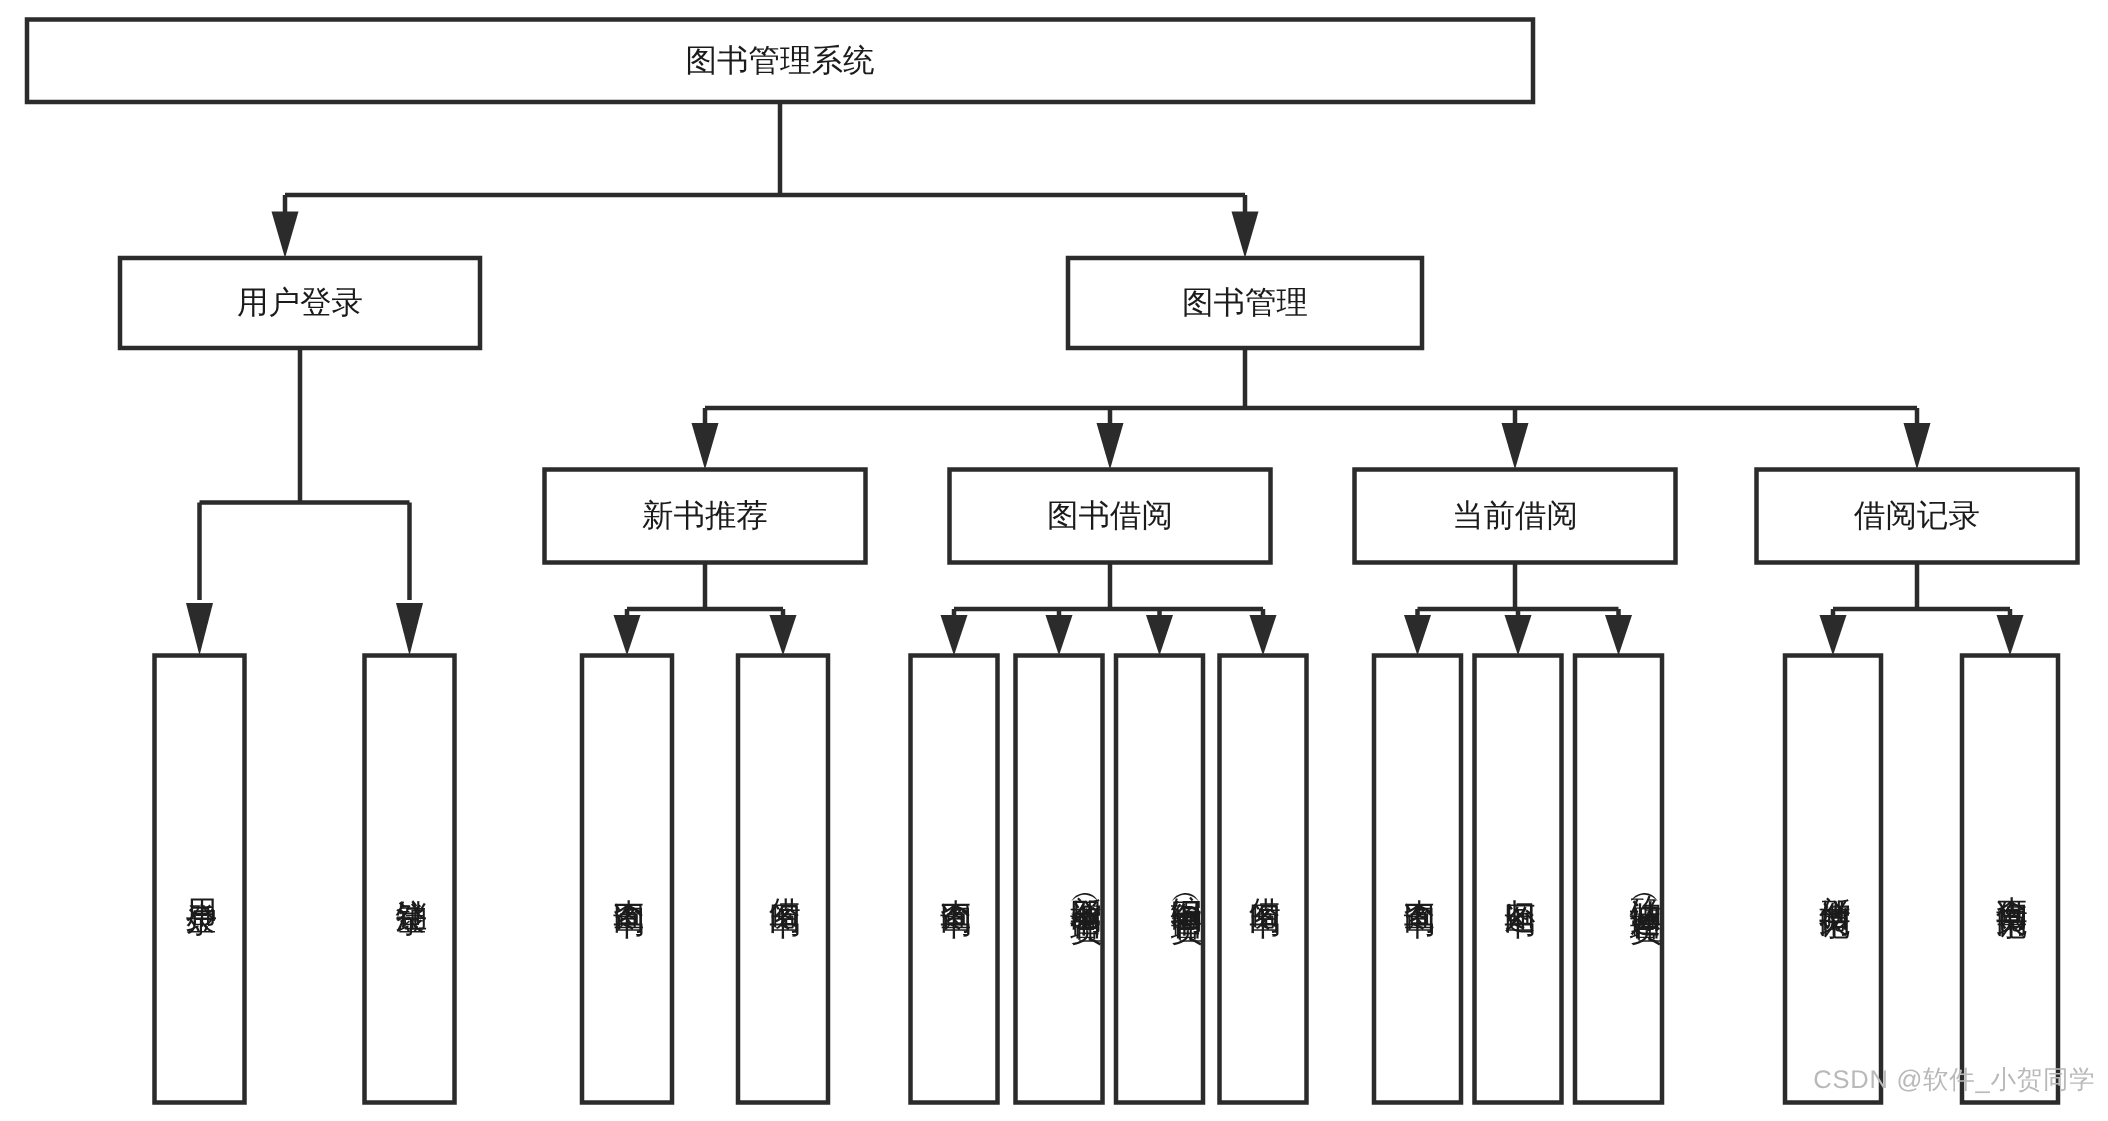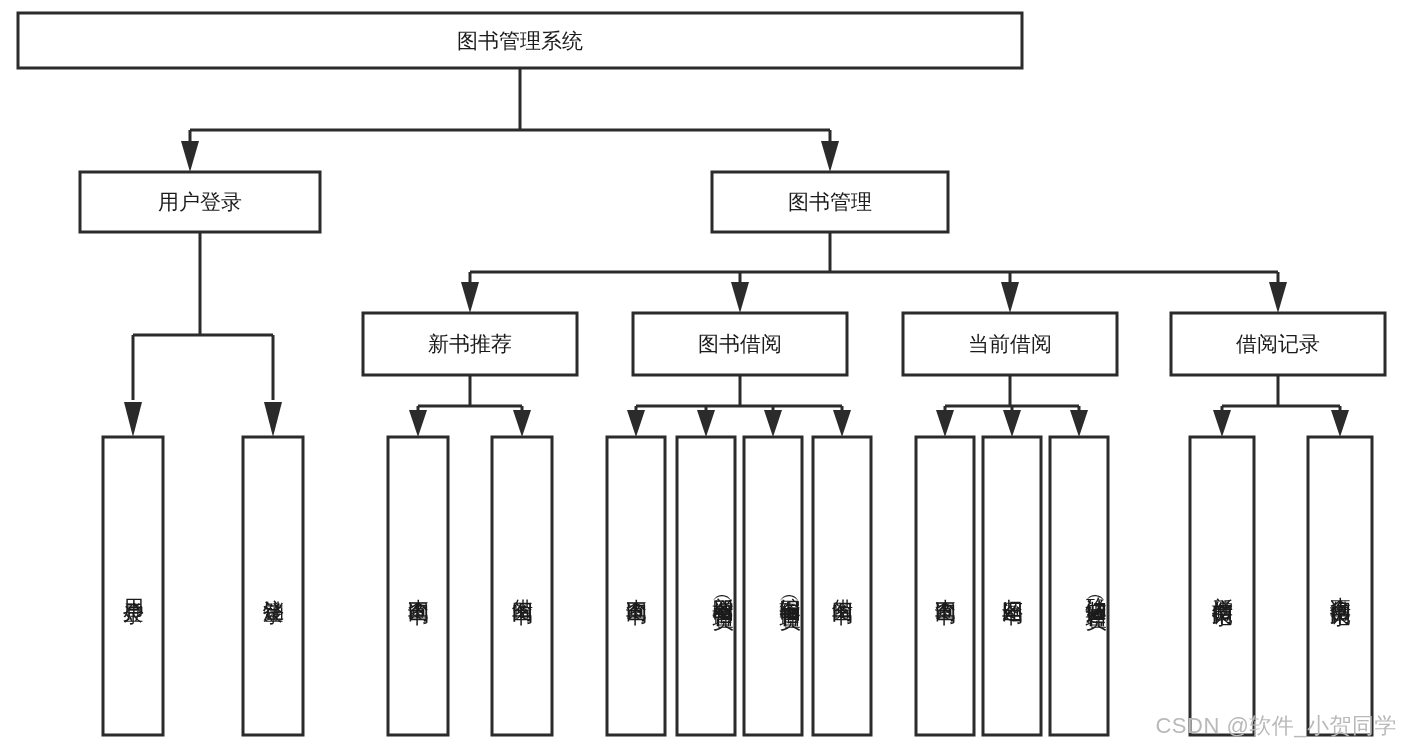--- a/index.html
+++ b/index.html
@@ -54,23 +54,23 @@
     display: flex;
     align-items: center;
     justify-content: center;
     text-align: center;
     white-space: nowrap;
     pointer-events: none;
   }
   .watermark {
     position: absolute;
     right: 8px;
-    bottom: 6px;
-    font-family: "Liberation Sans", "DejaVu Sans", sans-serif;
-    font-size: 22px;
+    bottom: 16px;
+    font-family: "Liberation Sans", "DejaVu Sans", sans-serif;
+    font-size: 17px;
     color: #b9b9b9;
     letter-spacing: 0.5px;
     white-space: nowrap;
     text-align: center;
   }
 </style>
 </head>
 <body>
 
 <div id="diagram-root">

